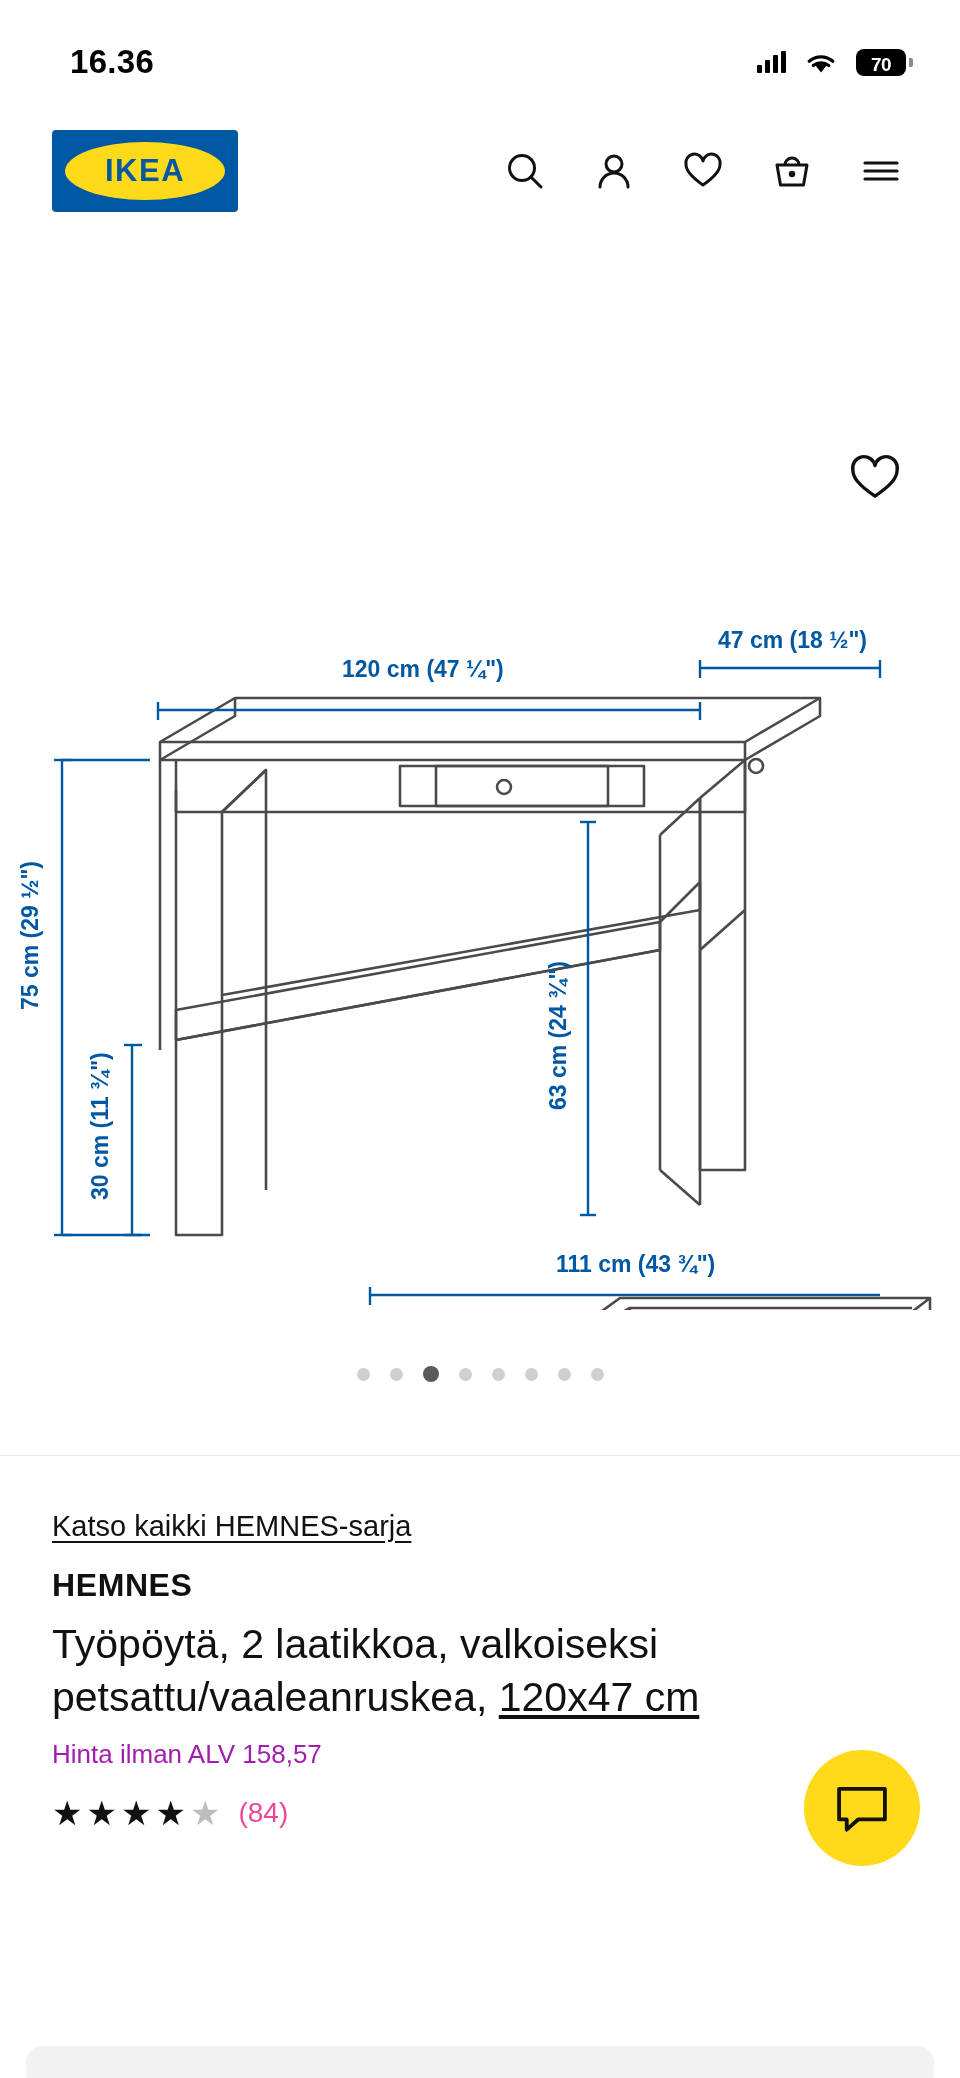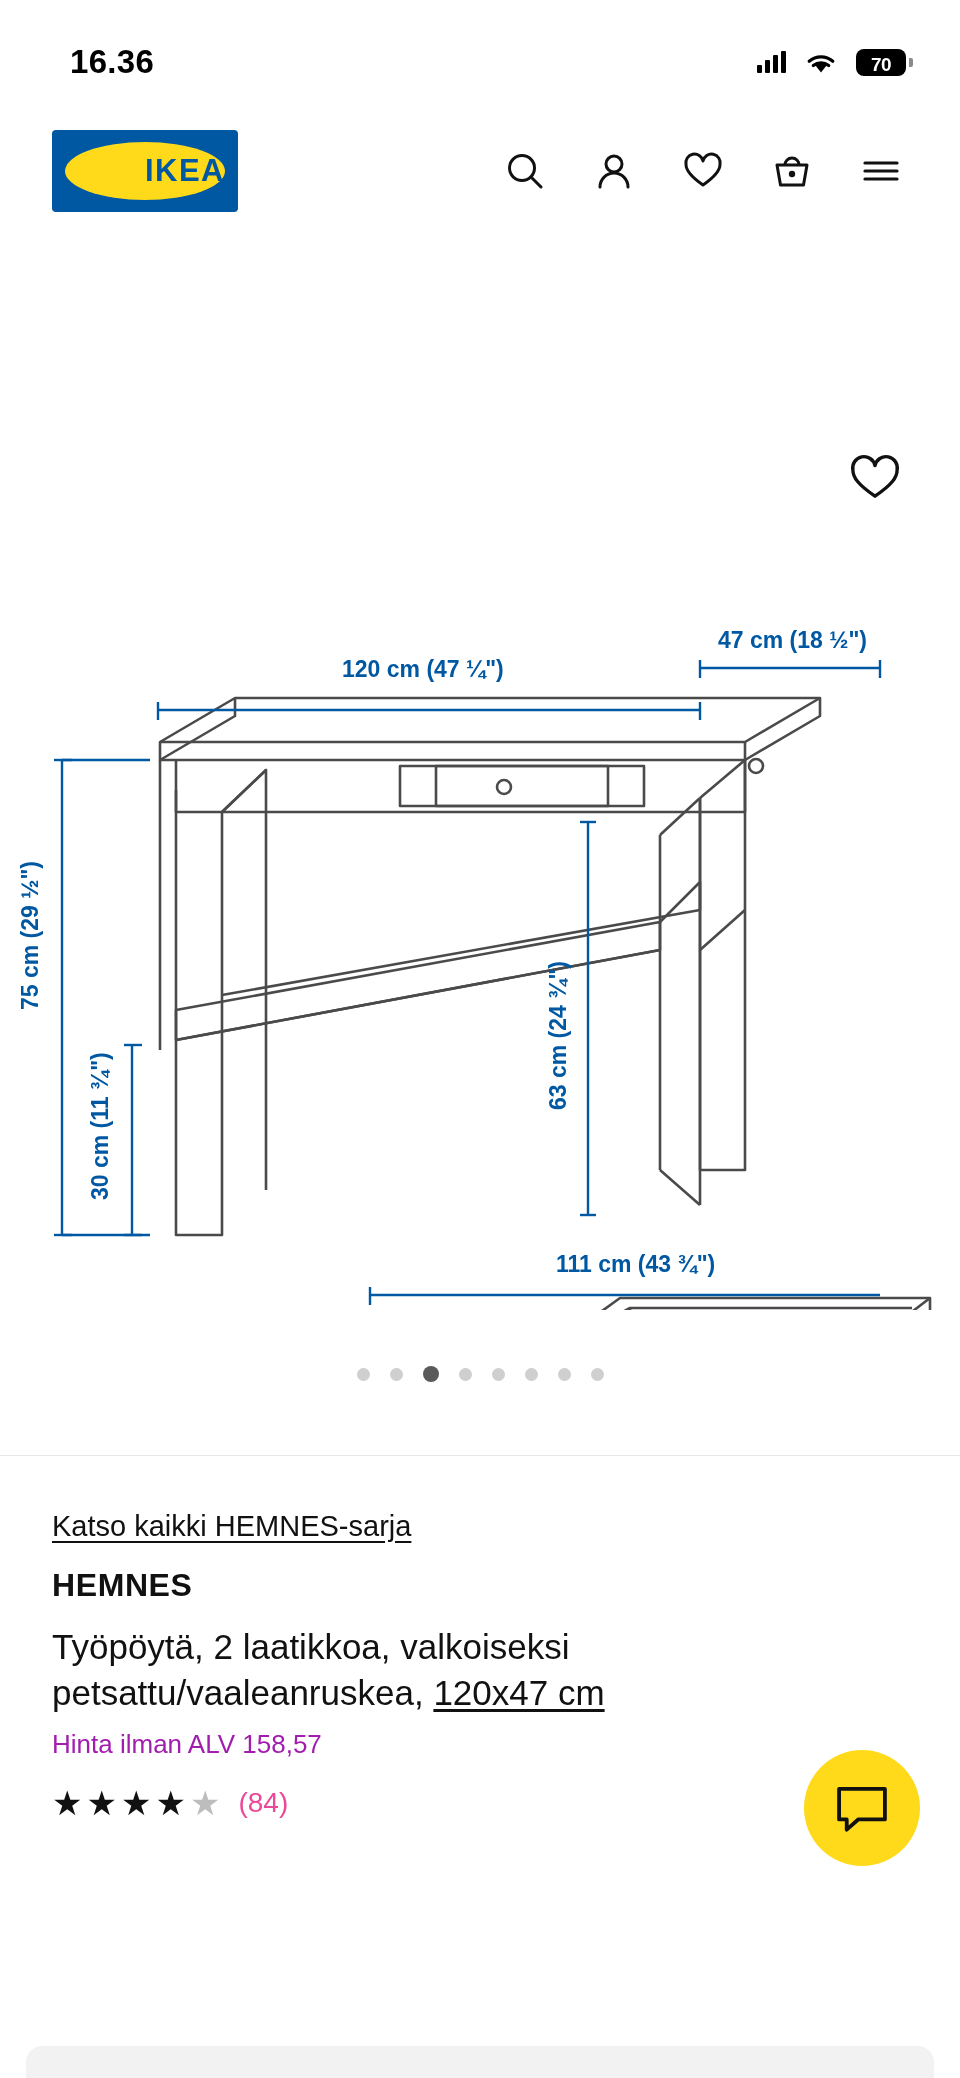--- a/index.html
+++ b/index.html
@@ -96,21 +96,21 @@
     display: flex;
     align-items: center;
     justify-content: center;
   }
   .logo-oval {
     width: 160px; height: 58px;
     background: #ffda1a;
     border-radius: 50%;
     display: flex;
     align-items: center;
-    justify-content: flex-end;
+    justify-content: center;
   }
   .logo-oval span {
     color: #0058a3;
     font-size: 31px;
     font-weight: 800;
     letter-spacing: 1.5px;
     font-family: "Liberation Sans", sans-serif;
   }
   .header-icons {
     margin-left: auto;
@@ -172,24 +172,24 @@
     font-size: 29px;
     color: #111;
     text-decoration: underline;
     text-underline-offset: 5px;
     margin-bottom: 24px;
   }
   .brand {
     font-size: 32px;
     font-weight: 700;
     letter-spacing: 0.6px;
-    margin-bottom: 20px;
+    margin-bottom: 14px;
   }
   .desc {
-    font-size: 35px;
+    font-size: 41px;
     line-height: 1.30;
     font-weight: 400;
     color: #111;
     max-width: 700px;
   }
   .desc u { text-decoration: underline; text-underline-offset: 4px; }
   .price-row {
     margin-top: 36px;
     display: flex;
     align-items: baseline;

